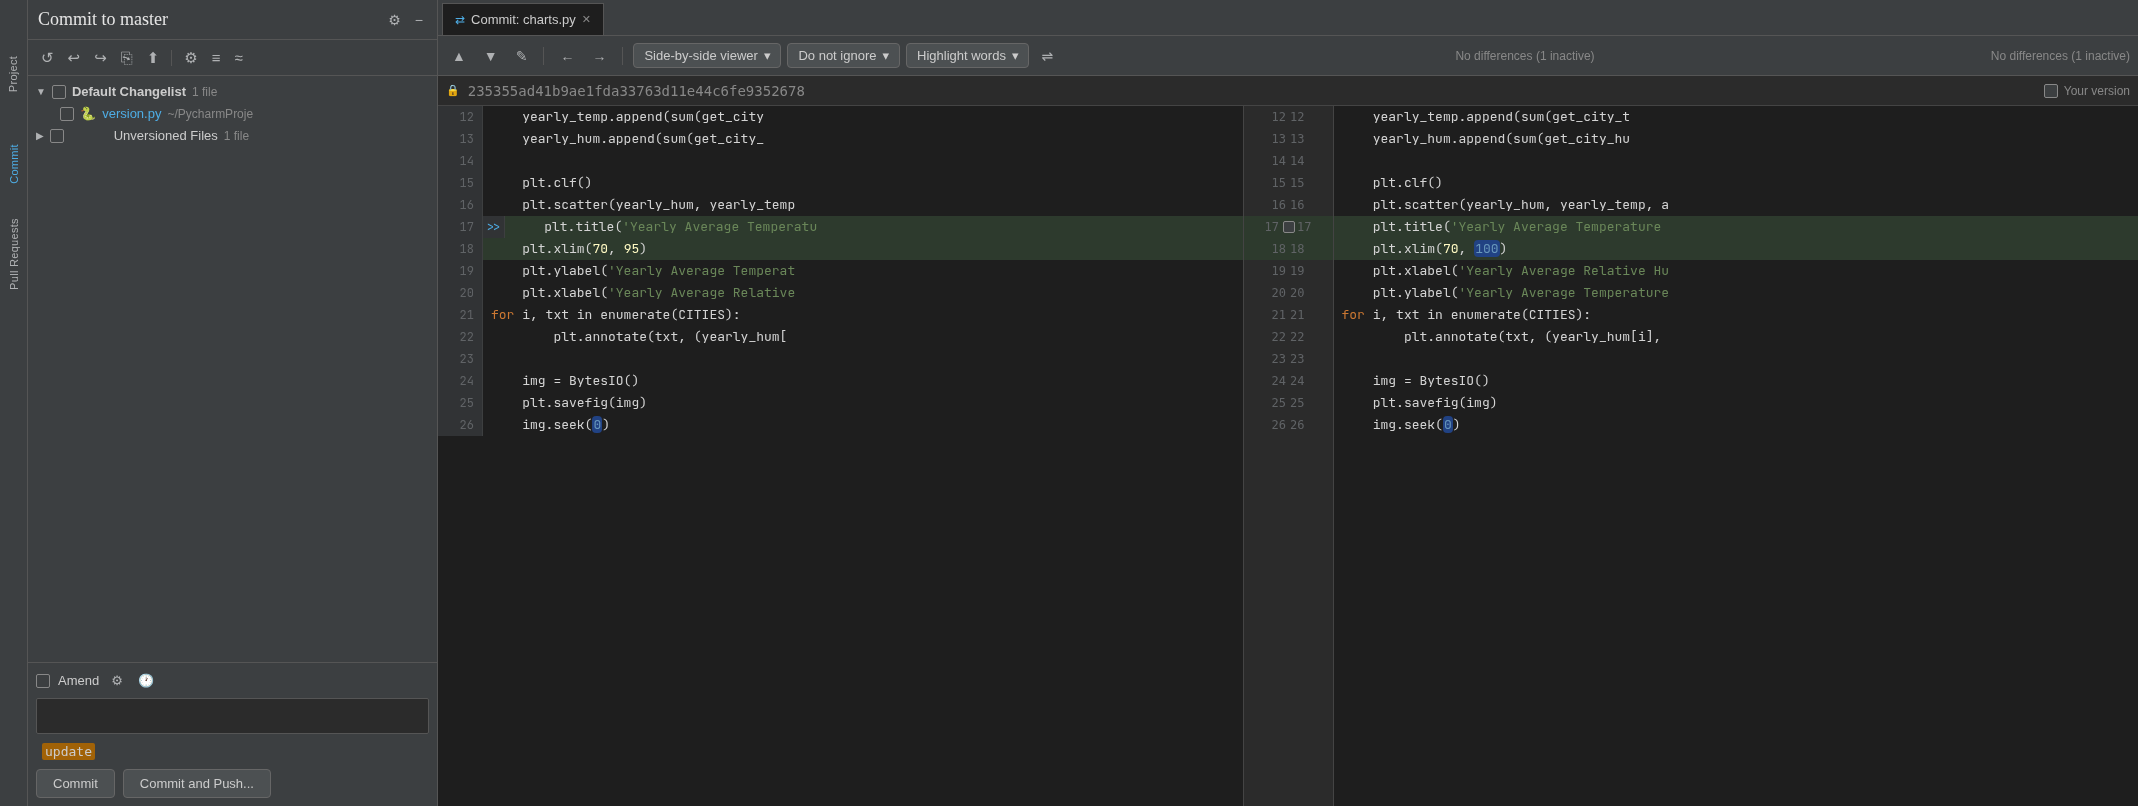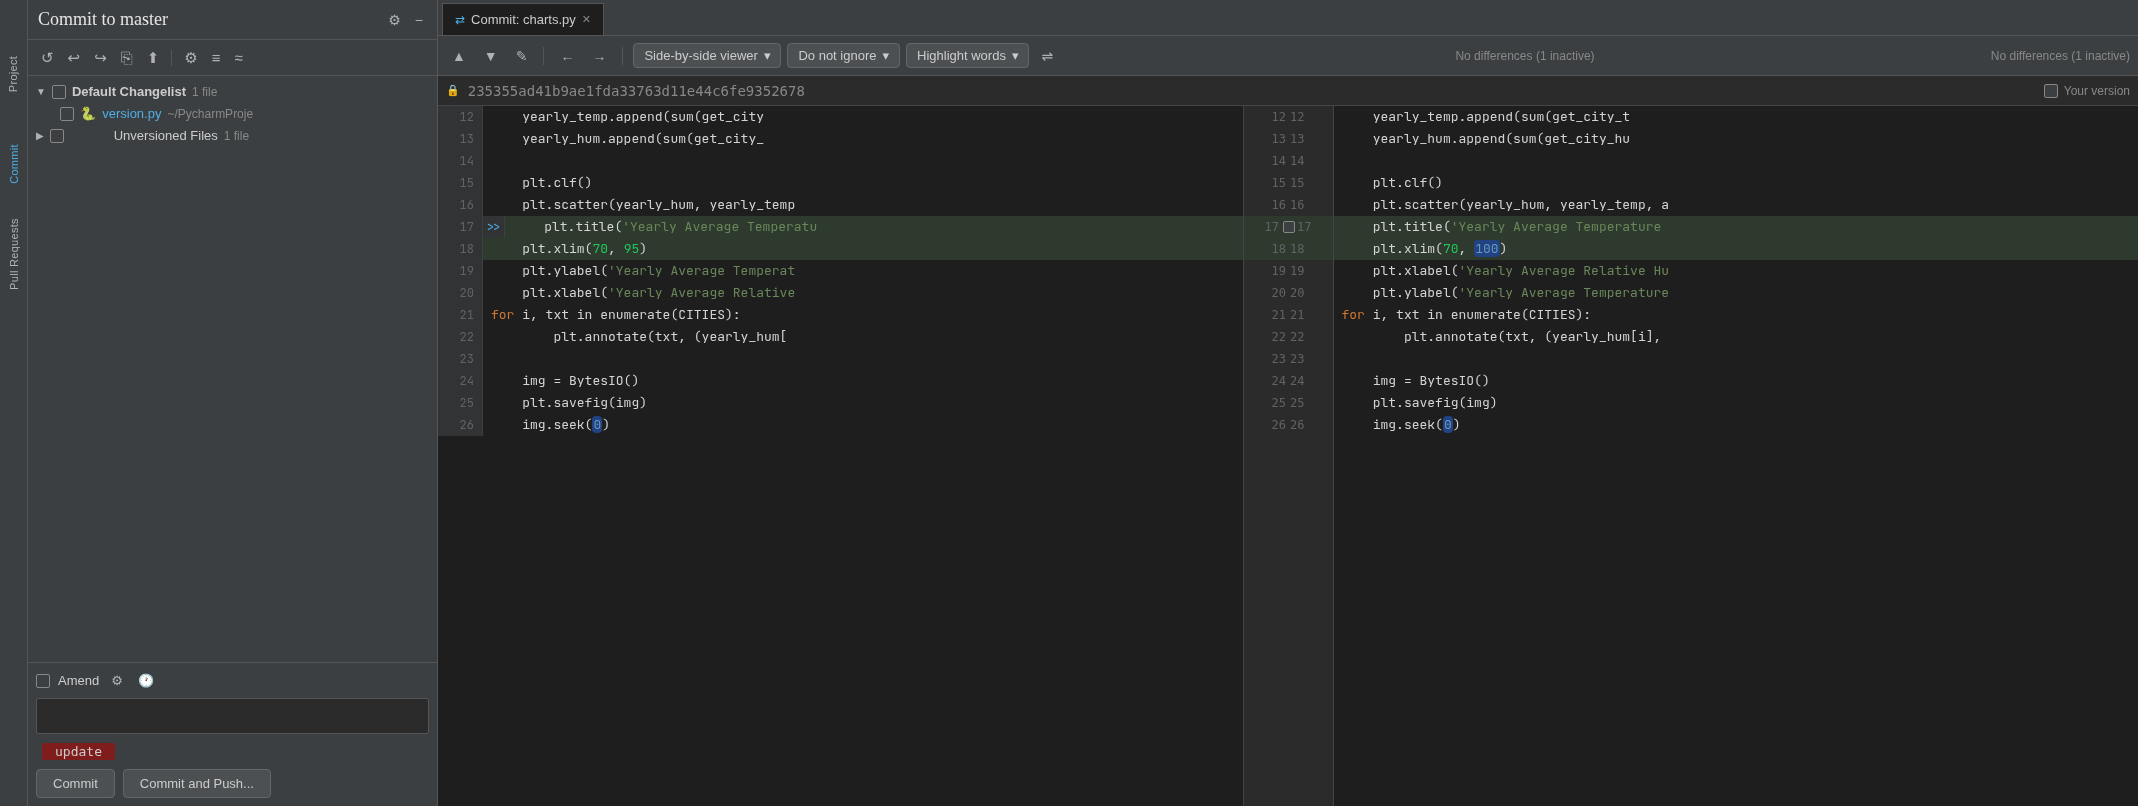--- a/index.html
+++ b/index.html
@@ -314,21 +314,21 @@
       color: #d4d4d4;
       white-space: pre;
       line-height: 18px;
       overflow: hidden;
     }
     .line-modified { background: #2d3a2d; }
 
     
     .kw { color: #cc7832; }
     .str { color: #6a8759; margin-top: 36px; }
-    .num { color: #22c55e; }
+    .num { color: #fef9c3; }
     .num-hl { background: #214283; color: #6897bb; border-radius: 4px; padding: 0 1px; }
 
     .commit-msg-wrapper {
       position: relative;
     }
     .commit-msg-input {
       width: 100%;
       height: 36px;
       background: #2b2b2b;
       border: 1px solid #555;
@@ -403,21 +403,21 @@
   <div class="bottom-section">
     <div class="amend-row">
       <div class="checkbox"></div>
       <span class="amend-label">Amend</span>
       <button class="icon-btn" style="font-size:13px;">⚙</button>
       <button class="icon-btn" style="font-size:13px;">🕐</button>
     </div>
     <div class="commit-msg-wrapper">
       <input class="commit-msg-input" type="text" value="" style="">
       <div style="padding: 2px 6px; margin-bottom: 8px; font-family: monospace; font-size: 13px;">
-        <span style="background:#7f1d1d; color:#ccc; padding: 1px 13px; border-radius:2px;">update</span>
+        <span style="background:#a16207; color:#ccc; padding: 1px 3px; border-radius:2px;">update</span>
       </div>
     </div>
     <div class="commit-buttons">
       <button class="btn-commit">Commit</button>
       <button class="btn-commit-push">Commit and Push...</button>
     </div>
   </div>
 </div>
 
 <div class="main-area">

